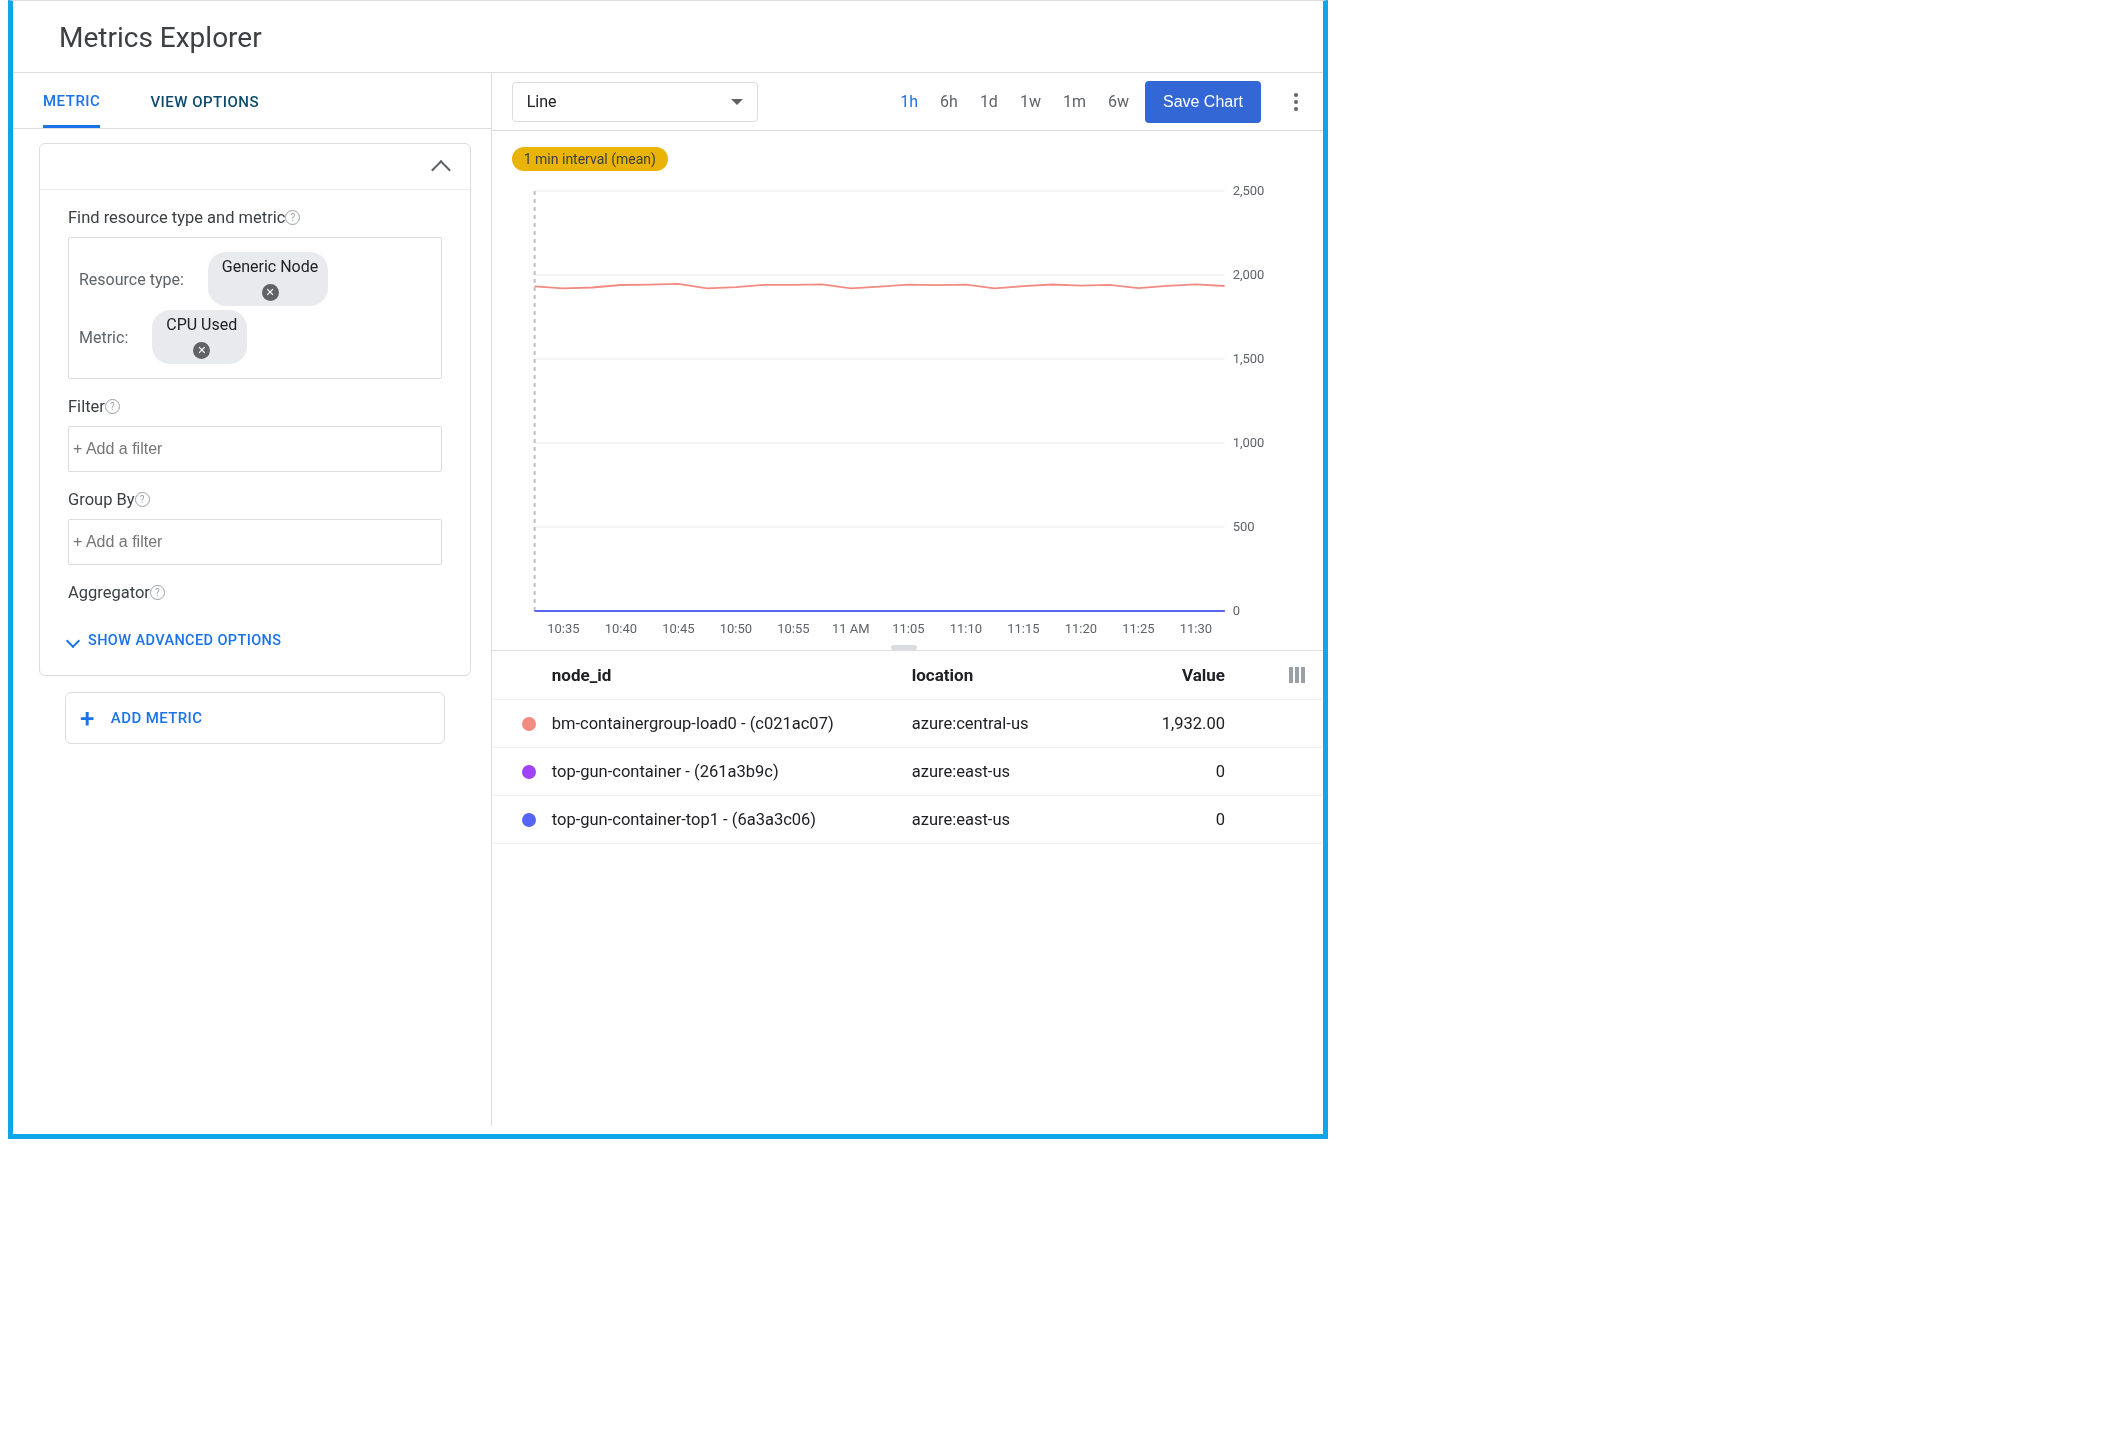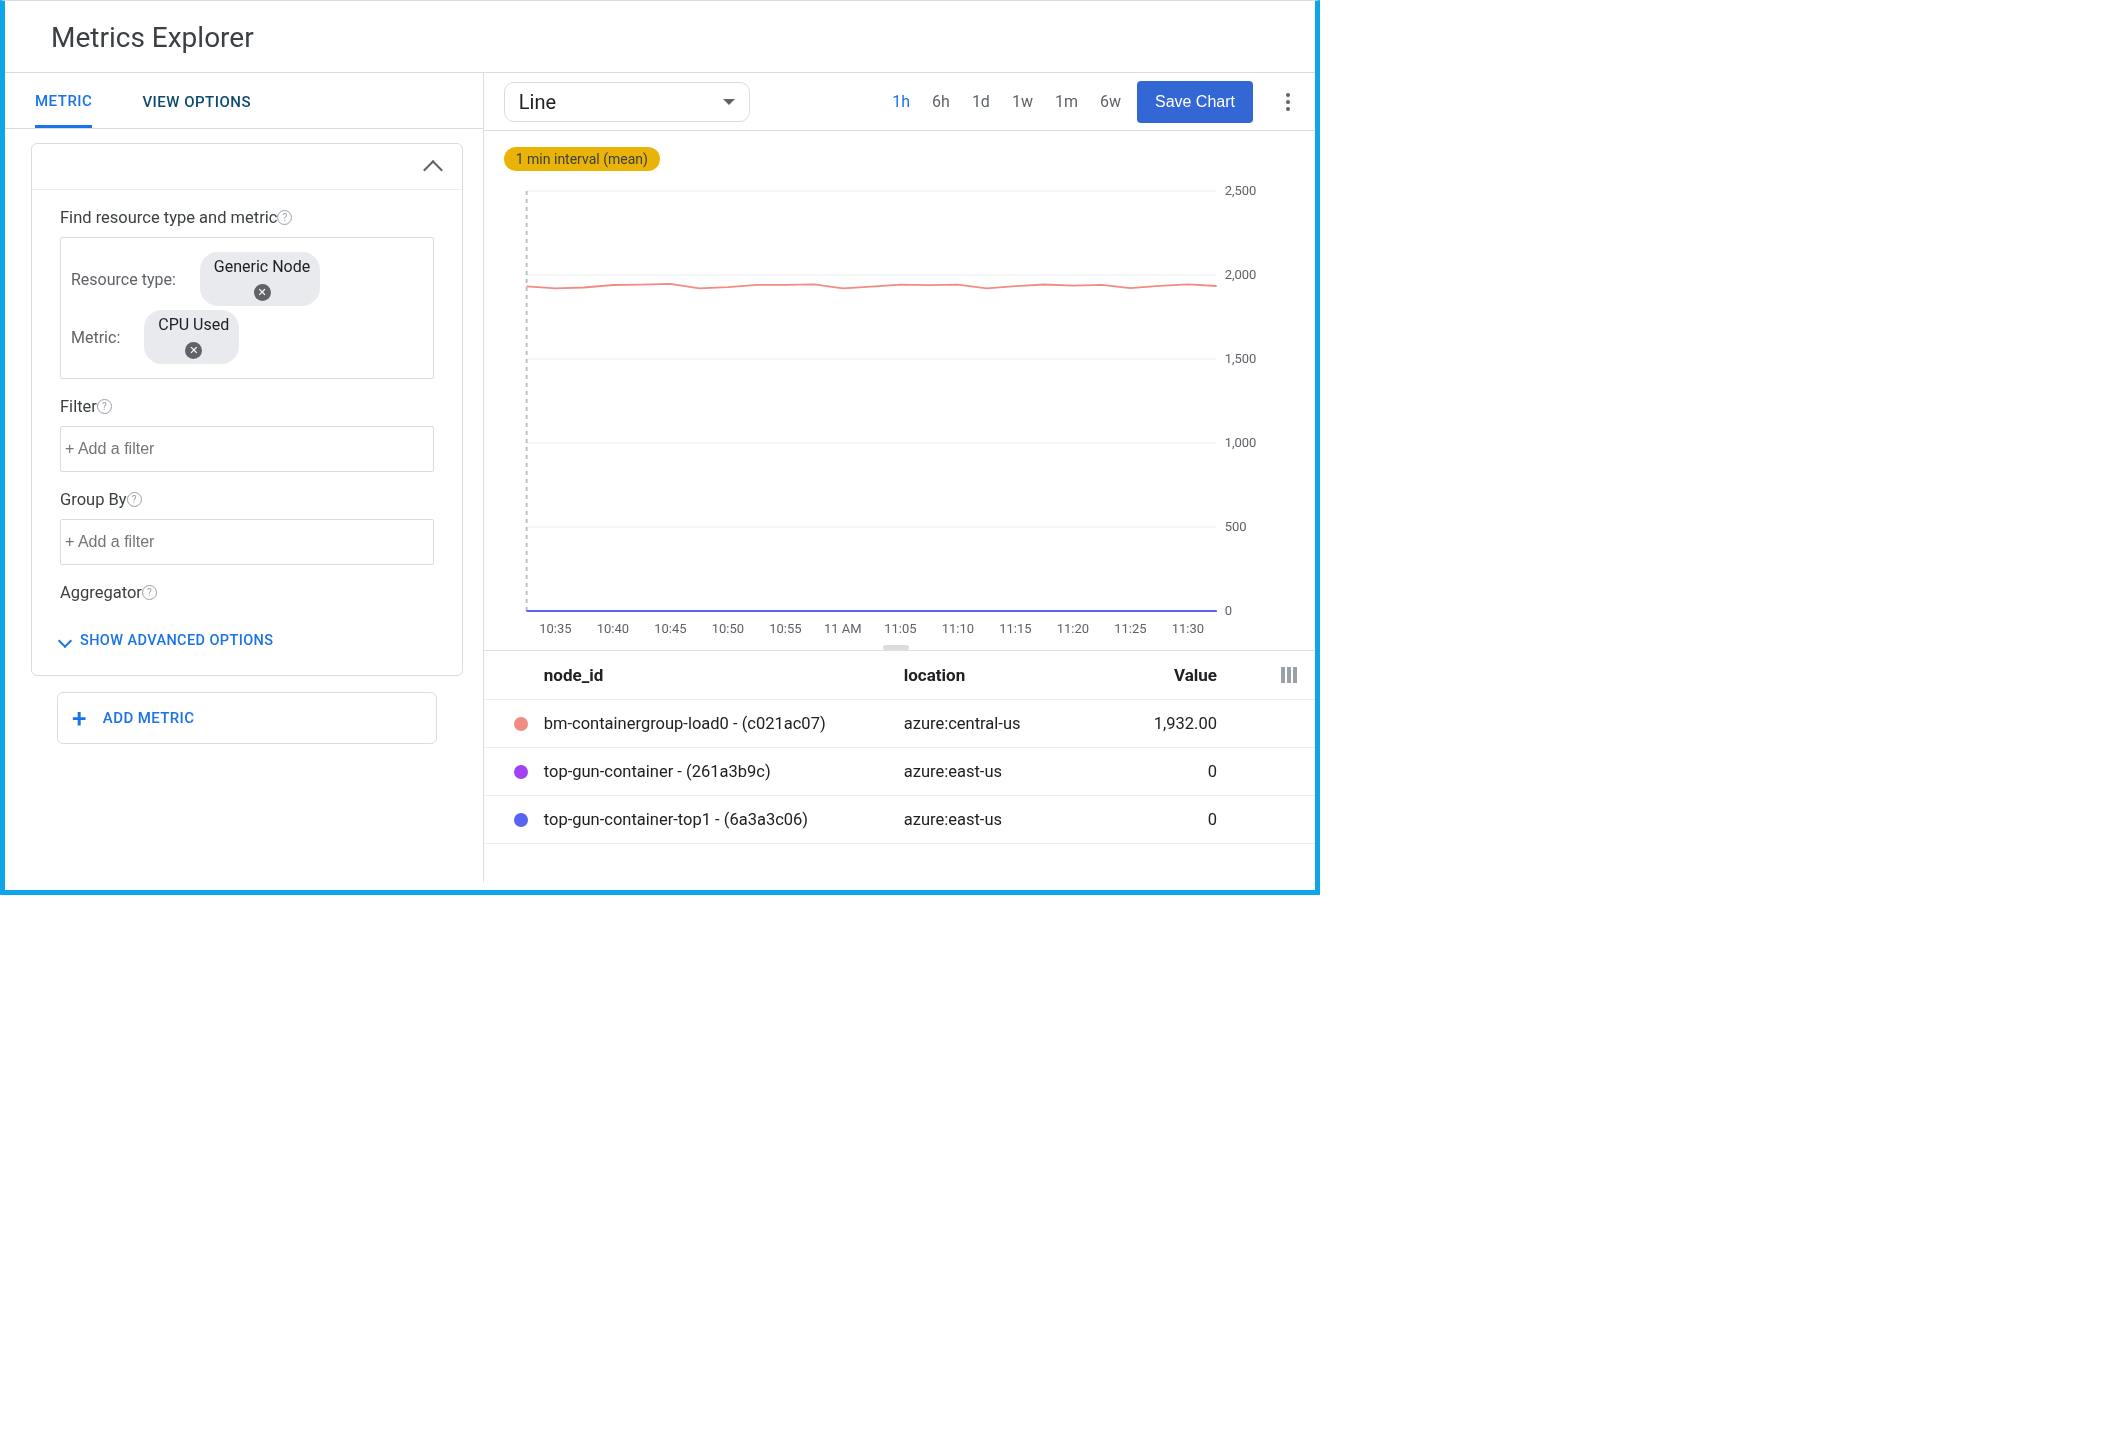--- a/index.html
+++ b/index.html
@@ -1,17 +1,17 @@
 <!DOCTYPE html>
 <html><head>
 <meta charset="utf-8">
 <style>
   * { box-sizing: border-box; }
   html, body { margin:0; padding:0; font-family: Roboto, "Helvetica Neue", Arial, sans-serif; color:#202124; background:#fff; }
-  .root { width:1320px; height:895px; border:5px solid #0ea5e9; border-top:1px solid #dadce0; position:relative; overflow:hidden; }
+  .root { width:1320px; height:1139px; border:5px solid #0ea5e9; border-top:1px solid #dadce0; position:relative; overflow:hidden;margin-left:8px; }
   .title-bar { padding:20px 0 18px 46px; font-size:28px; color:#3c4043; }
   .hr { border-top:1px solid #dadce0; }
   .body { display:flex; height:calc(100% - 80px); }
   .left { width:527px; border-right:1px solid #dadce0; padding:0; }
   .tabs { display:flex; align-items:center; height:56px; padding:0 30px; gap:50px; border-bottom:1px solid #dadce0;}
   .tab { font-size:15px; font-weight:500; letter-spacing:.5px; color:#0c4a6e; padding:18px 0 16px; cursor:pointer; }
   .tab.active { color:#1a73e8; border-bottom:3px solid #1a73e8; padding-bottom:15px; }
   .panel-wrap { padding:14px 20px 0 26px; }
   .panel { border:1px solid #dadce0; border-radius:6px; background:#fff; }
   .panel-header { height:46px; display:flex; justify-content:flex-end; align-items:center; padding:0 22px; border-bottom:1px solid #eee; }
@@ -27,21 +27,21 @@
   .ph-input { width:100%; border:1px solid #dadce0; border-radius:2px; padding:13px 4px; font-size:16px; color:#1d4ed8; }
   .select { width:100%; border:1px solid #dadce0; border-radius:2px; padding:12px 12px; font-size:16px; color:#3c4043; display:flex; justify-content:space-between; align-items:center; cursor:pointer;}
   .tri-down { width:0; height:0; border-left:6px solid transparent; border-right:6px solid transparent; border-top:6px solid #5f6368; }
   .link-row { display:flex; align-items:center; gap:10px; padding:20px 0 16px 0; color:#1a73e8; font-weight:500; letter-spacing:.4px; font-size:14.5px; cursor:pointer;}
   .chev-right { width:10px; height:10px; border-right:2px solid #1a73e8; border-bottom:2px solid #1a73e8; transform:rotate(45deg); }
   .add-metric { margin:16px 26px 0 26px; border:1px solid #dadce0; border-radius:6px; height:52px; display:flex; align-items:center; gap:16px; padding:0 14px; color:#1a73e8; font-weight:500; font-size:15px; letter-spacing:.4px; cursor:pointer;}
   .plus { font-size:26px; line-height:1; color:#1a73e8; }
 
   .right { flex:1; display:flex; flex-direction:column; }
   .toolbar { height:58px; border-bottom:1px solid #dadce0; display:flex; align-items:center; padding:0 18px 0 20px; gap:16px; }
-  .chart-type { width:246px; height:40px; border:1px solid #dadce0; border-radius:10px; background:#fff; display:flex; align-items:center; justify-content:space-between; padding:0 14px; font-size:20px; cursor:pointer;}
+  .chart-type { width:246px; height:40px; border:1px solid #dadce0; border-radius:4px; background:#fff; display:flex; align-items:center; justify-content:space-between; padding:0 14px; font-size:16px; cursor:pointer;}
   .spacer { flex:1; }
   .ranges { display:flex; gap:22px; font-size:16px; color:#5f6368; }
   .ranges span { cursor:pointer; }
   .ranges .active { color:#1a73e8; }
   .save-btn { background:#3367d6; color:#fff; border:none; border-radius:4px; height:42px; padding:0 18px; font-size:16px; cursor:pointer;}
   .kebab { width:18px; display:flex; flex-direction:column; gap:3px; align-items:center; cursor:pointer; margin-left:10px;}
   .kebab i { width:4px; height:4px; background:#5f6368; border-radius:50%; display:block;}
 
   .chart-area { padding:16px 20px 0 14px; position:relative; }
   .pill { display:inline-block; background:#eab308; color:#3c4043; font-size:14px; border-radius:14px; padding:4px 12px; margin:0 0 0 6px;}

